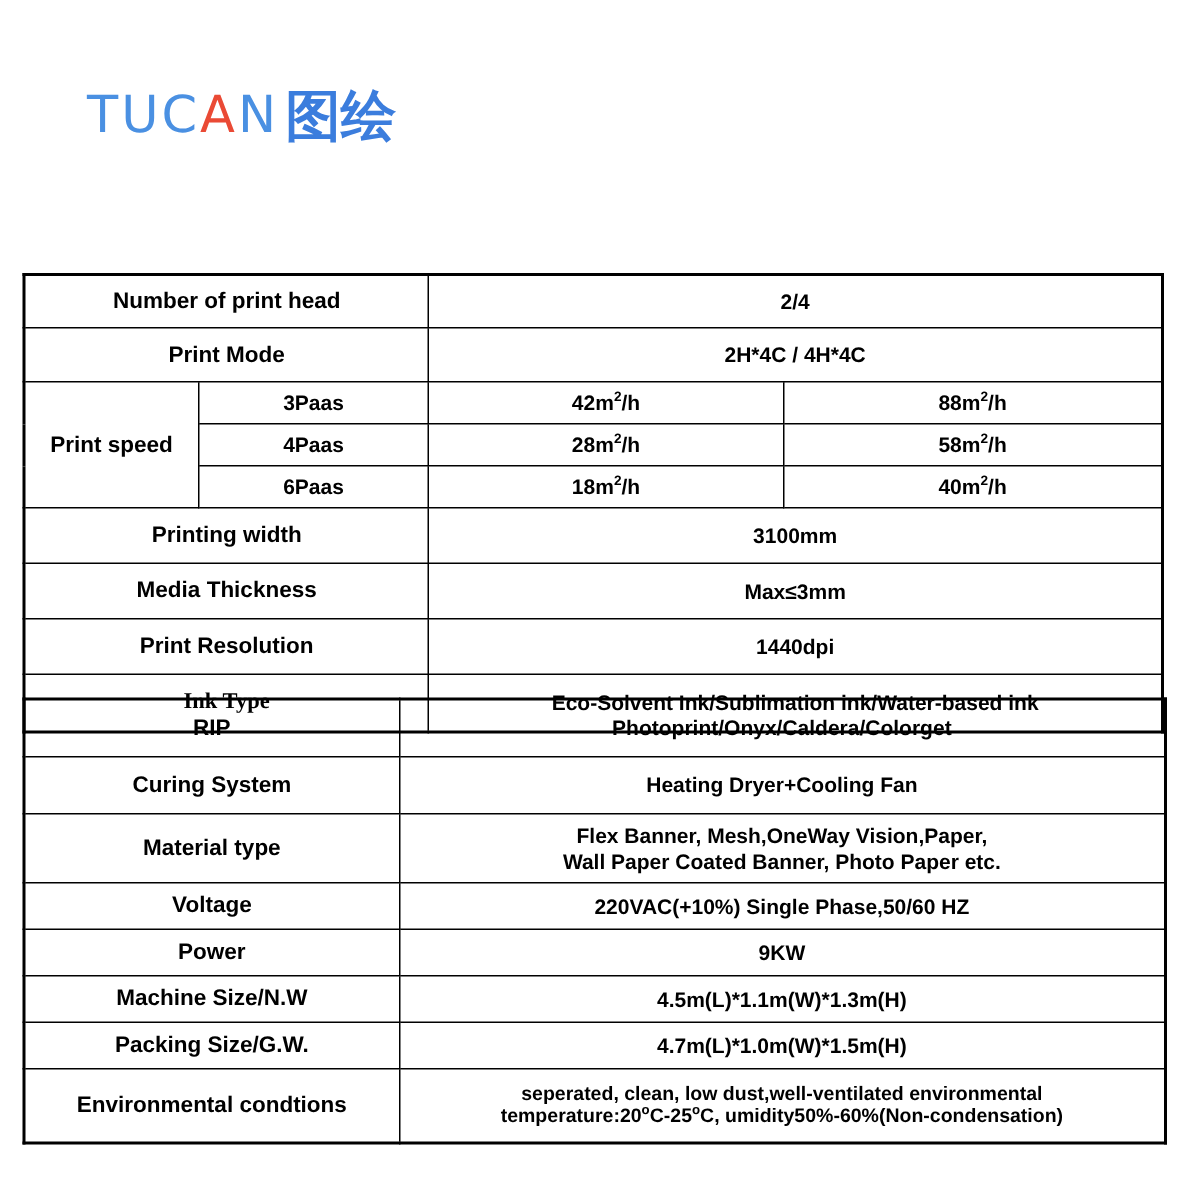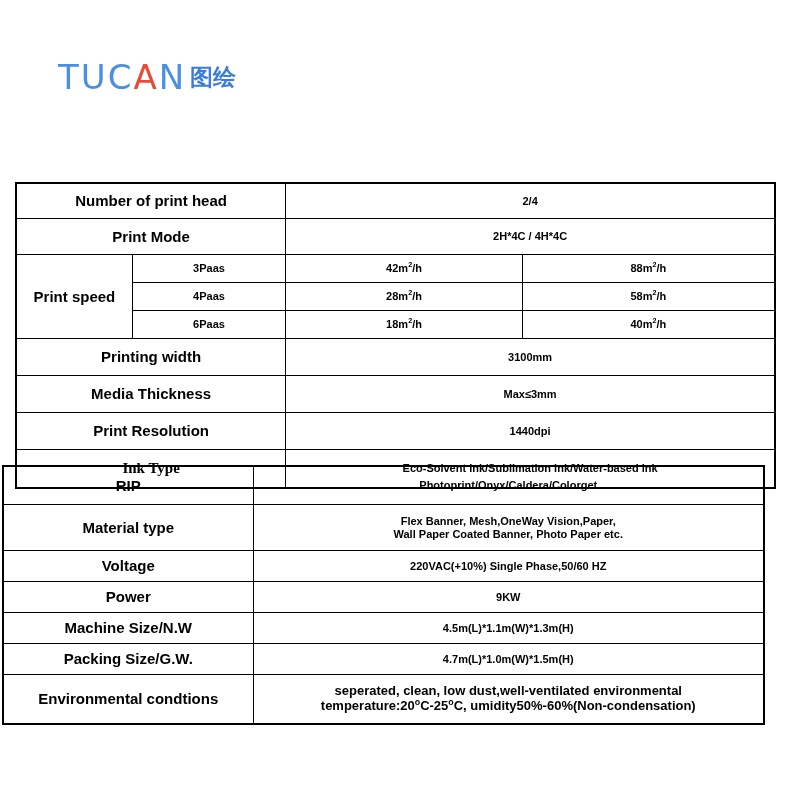--- a/index.html
+++ b/index.html
@@ -31,21 +31,21 @@
     font-weight: 400;
     letter-spacing: 2px;
     line-height: 1;
     display: flex;
     align-items: center;
   }
   .logo-t { color: #4a90e2; }
   .logo-a { color: #ea4a35; font-weight: 500; }
   .logo-cn {
     color: #3b7ddd;
-    font-size: 23px;
+    font-size: 37px;
     letter-spacing: 0px;
     margin-left: 4px;
     font-weight: 600;
   }
 
   
   .spec-table {
     position: absolute;
     border-collapse: collapse;
     table-layout: fixed;
@@ -60,27 +60,27 @@
     padding: 2px 4px;
     line-height: 1.18;
   }
 
   #table-top {
     left: 15px;
     top: 182px;
     width: 761px;
   }
   #table-bottom {
-    left: 2px;
+    left: 15px;
     top: 465px;
     width: 761px;
   }
 
   td.label-cell { font-size: 15px; }
-  td.value-cell { font-size: 11px; }
+  td.value-cell { font-size: 14px; }
   td.tight-value { font-size: 13px; line-height: 1.15; }
 
   sup {
     font-size: 0.65em;
     vertical-align: super;
     line-height: 0;
   }
   .deg {
     font-size: 0.68em;
     vertical-align: super;
@@ -156,20 +156,24 @@
   <colgroup>
     <col style="width:250px">
     <col style="width:511px">
   </colgroup>
   <tbody>
     <tr>
       <td class="label-cell" style="height:33px;">RIP</td>
       <td class="value-cell">Photoprint/Onyx/Caldera/Colorget</td>
     </tr>
     <tr>
+      <td class="label-cell" style="height:33px;">Curing System</td>
+      <td class="value-cell">Heating Dryer+Cooling Fan</td>
+    </tr>
+    <tr>
       <td class="label-cell" style="height:41px;text-align:center;">Material type</td>
       <td class="value-cell">
         <span>Flex Banner, Mesh,OneWay Vision,Paper,</span><br>
         <span>Wall Paper Coated Banner, Photo Paper etc.</span>
       </td>
     </tr>
     <tr>
       <td class="label-cell" style="height:26px;">Voltage</td>
       <td class="value-cell">220VAC(+10%) Single Phase,50/60 HZ</td>
     </tr>

